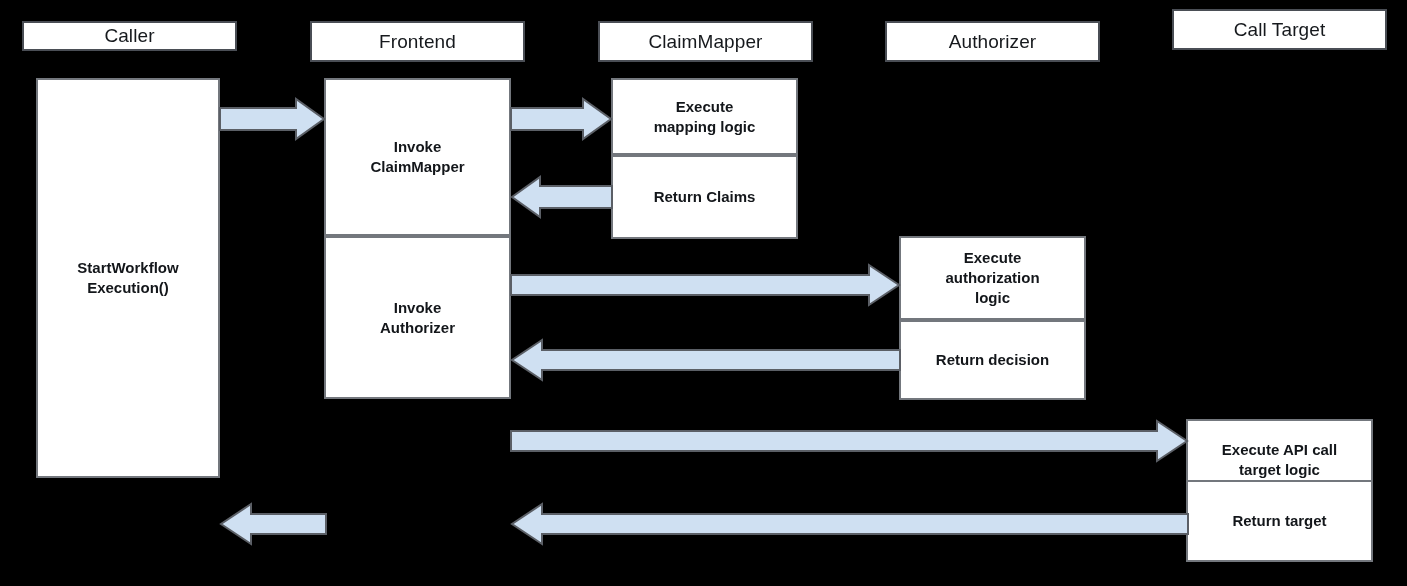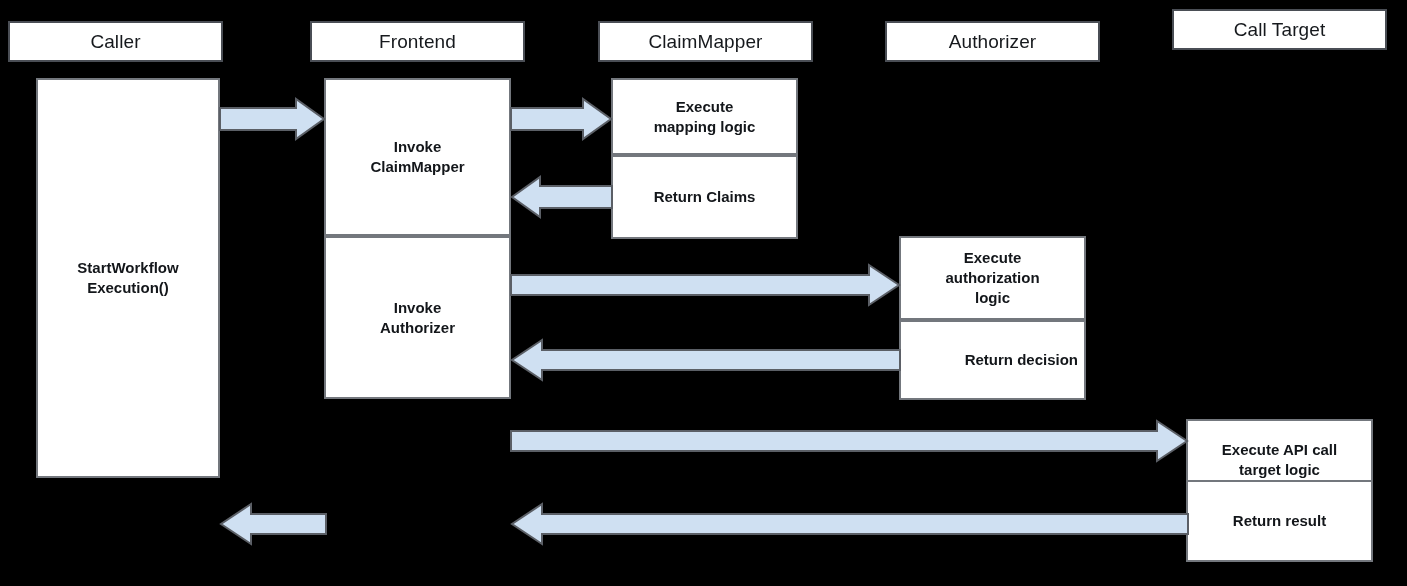--- a/index.html
+++ b/index.html
@@ -62,21 +62,21 @@
     stroke: #5b5f66;
     stroke-width: 2;
     stroke-linejoin: miter;
   }
 </style>
 </head>
 <body>
 
 <div id="diagram">
 
-  <div class="lane-header" style="left:8px; top:21px; width:215px; height:41px;">
+  <div class="lane-header" style="left:22px; top:21px; width:215px; height:30px;">
     <span>Caller</span>
   </div>
 
   <div class="lane-header" style="left:310px; top:21px; width:215px; height:41px;">
     <span>Frontend</span>
   </div>
 
   <div class="lane-header" style="left:598px; top:21px; width:215px; height:41px;">
     <span>ClaimMapper</span>
   </div>
@@ -113,31 +113,31 @@
   <div class="act-box" style="left:611px; top:155px; width:187px; height:84px;">
     <span class="txt">Return Claims</span>
   </div>
 
   <div class="act-box" style="left:899px; top:236px; width:187px; height:84px;">
     <span class="txt">Execute
 authorization
 logic</span>
   </div>
 
-  <div class="act-box" style="left:899px; top:320px; width:187px; height:80px;justify-content:flex-end;">
+  <div class="act-box" style="left:899px; top:320px; width:187px; height:80px;">
     <span class="txt">Return decision</span>
   </div>
 
   <div class="act-box" style="left:1186px; top:419px; width:187px; height:81px;">
     <span class="txt">Execute API call
 target logic</span>
   </div>
 
   <div class="act-box" style="left:1186px; top:480px; width:187px; height:82px;">
-    <span class="txt">Return result</span>
+    <span class="txt">Return target</span>
   </div>
 
   <div class="arrow" style="left:220px; top:99px; width:105px; height:40px;">
     <svg width="105" height="40" viewBox="0 0 105 40">
       <path class="arrow-shape" d="M0,9 L76,9 L76,0 L104,20 L76,40 L76,31 L0,31 Z"></path>
     </svg>
   </div>
 
   <div class="arrow" style="left:511px; top:99px; width:101px; height:40px;">
     <svg width="101" height="40" viewBox="0 0 101 40">

